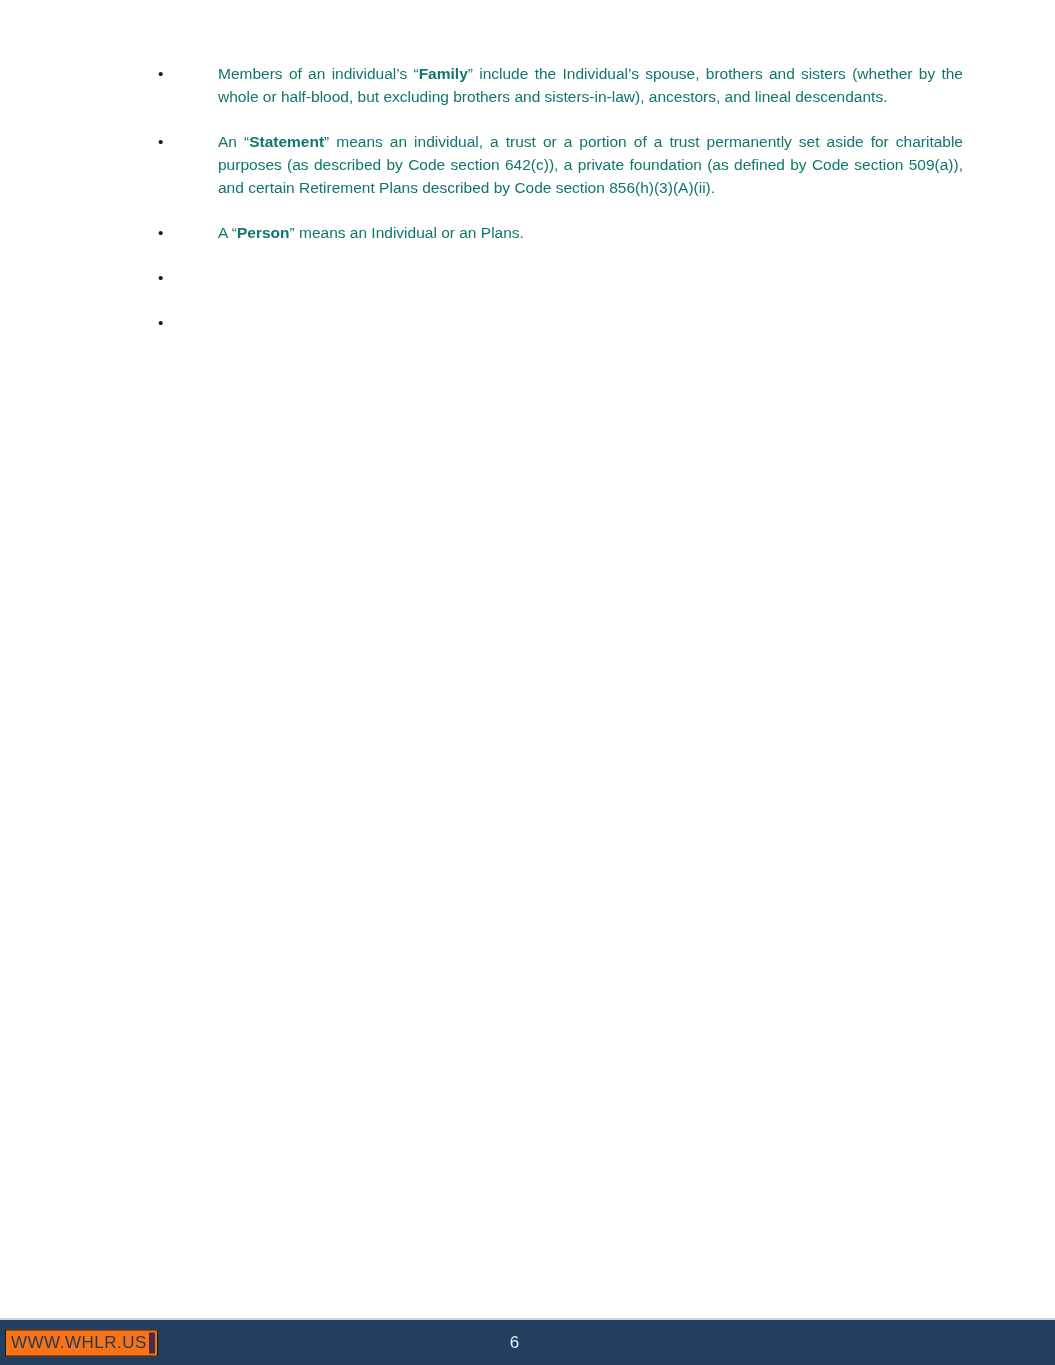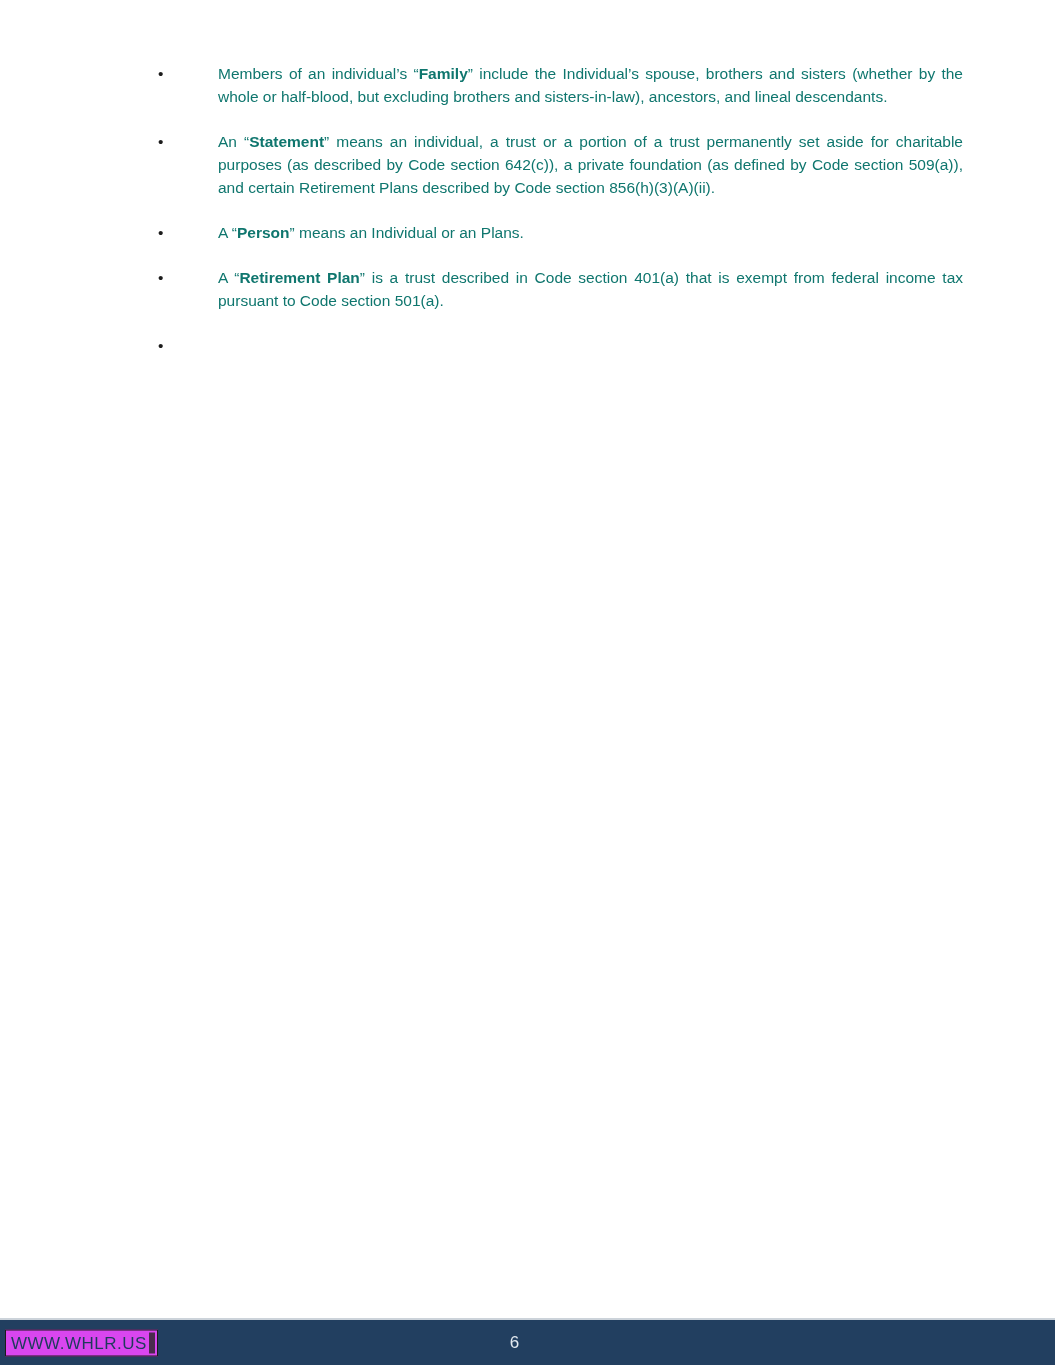--- a/index.html
+++ b/index.html
@@ -59,22 +59,22 @@
     border-top: 2px solid #ccd3da;
     display: flex;
     align-items: center;
   }
   .url-box {
     position: absolute;
     left: 5px;
     top: 50%;
     transform: translateY(-50%);
     display: inline-flex;
-    align-items: flex-end;
-    background: #d946ef;
+    align-items: center;
+    background: #f97316;
     border: 1px solid #1a1a1a;
     padding: 2px 2px 2px 5px;
     font-size: 17px;
     letter-spacing: 0.5px;
     color: var(--url-color, #1F3A5C);
     text-decoration: none;
     cursor: pointer;
   }
   .text-cursor {
     display: inline-block;
@@ -105,21 +105,20 @@
       <li class="bullet-item">
         <span class="marker">•</span>
         <p class="para"><span>An “</span><span class="b">Statement</span><span>” means an individual, a trust or a portion of a trust permanently set aside for charitable purposes (as described by Code section 642(c)), a private foundation (as defined by Code section 509(a)), and certain Retirement Plans described by Code section&nbsp;856(h)(3)(A)(ii).</span></p>
       </li>
       <li class="bullet-item">
         <span class="marker">•</span>
         <p class="para"><span>A “</span><span class="b">Person</span><span>” means an Individual or an Plans.</span></p>
       </li>
       <li class="bullet-item">
         <span class="marker">•</span>
-        <p class="para"><span>A “</span><span class="b">Retirement Plan</span><span>” is a trust described in Code section 401(a) that is exempt from federal income tax pursuant to Code section 501(a).</span></p>
       </li>
       <li class="bullet-item">
         <span class="marker">•</span>
       </li>
     </ul>
 
   <div class="footer-bar">
     <a class="url-box">
       <span>WWW.WHLR.US</span>
       <span class="text-cursor"></span>

